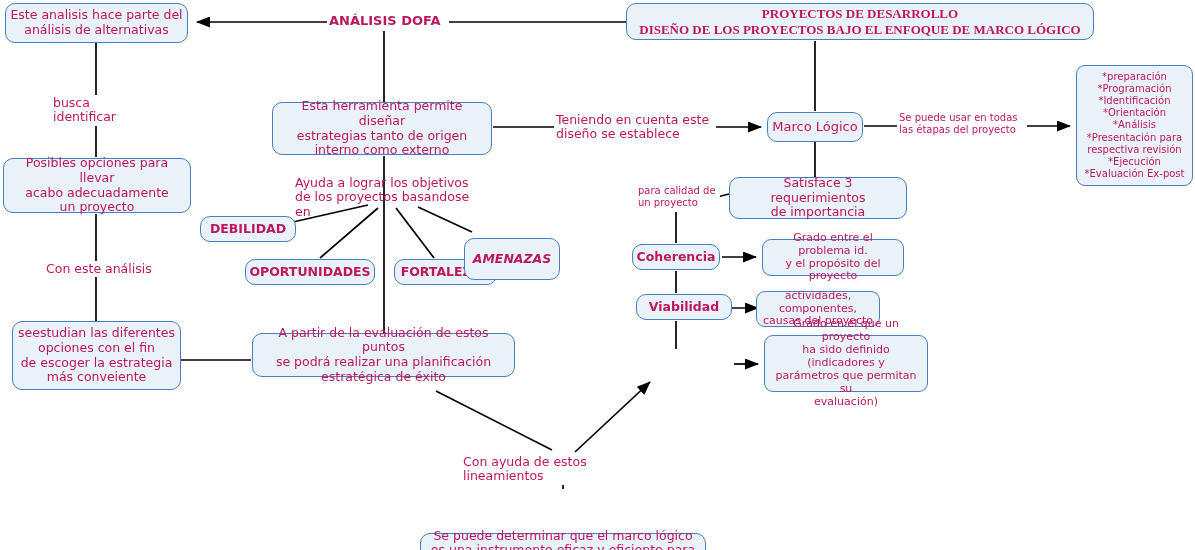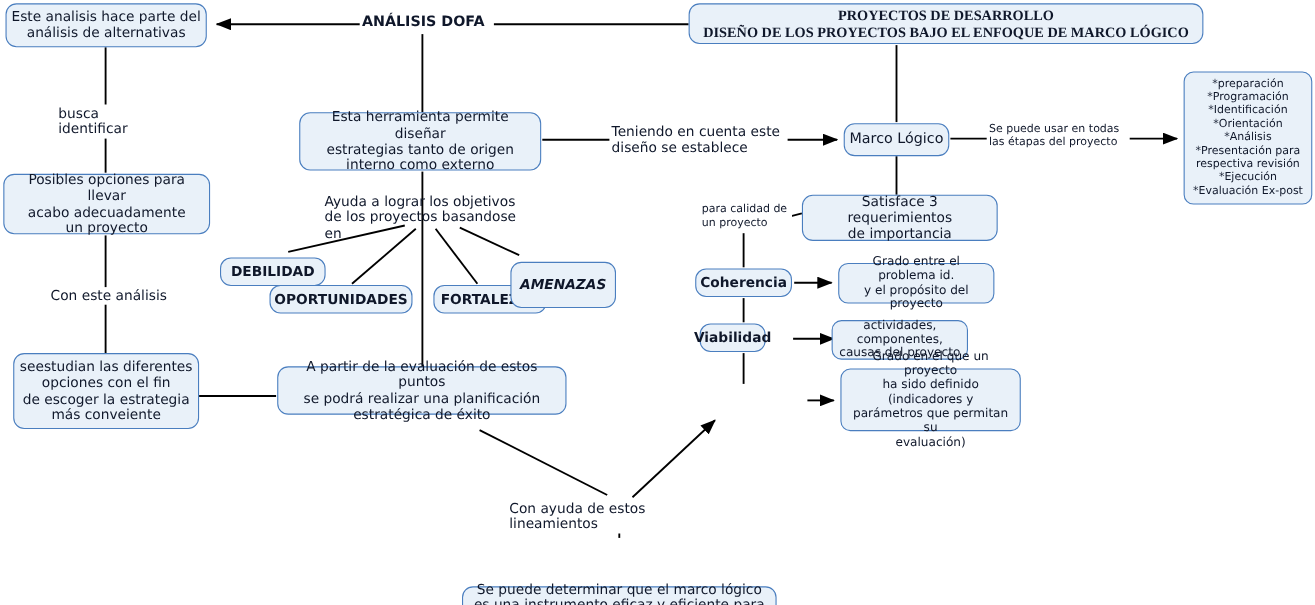--- a/index.html
+++ b/index.html
@@ -1,21 +1,21 @@
 <!DOCTYPE html>
 <html><head>
 <meta charset="utf-8">
 <style>
   html,body { margin:0; padding:0; background:#ffffff; }
   #canvas {
     position:relative;
     width:1195px; height:550px;
     background:#ffffff;
     font-family:"DejaVu Sans","Liberation Sans",sans-serif;
-    color:#0f172a;
+    color:#be185d;
     overflow:hidden;
   }
   #wires { position:absolute; left:0; top:0; width:1195px; height:550px; z-index:1; }
   .node {
     position:absolute; z-index:3;
     background:#e9f1f9;
     border:1.5px solid #4a7ebf;
     border-radius:10px;
     display:flex; align-items:center; justify-content:center;
     text-align:center;
@@ -114,34 +114,34 @@
     <div class="list-line">*Evaluación Ex-post</div>
   </div>
 
   <div class="node" style="left:3px; top:158px; width:188px; height:55px;">Posibles opciones para llevar
 acabo adecuadamente
 un proyecto</div>
 
   <div class="node" style="left:729px; top:177px; width:178px; height:42px;">Satisface 3 requerimientos
 de importancia</div>
 
-  <div class="node bold" style="left:200px; top:234px; width:96px; height:26px;">DEBILIDAD</div>
+  <div class="node bold" style="left:200px; top:216px; width:96px; height:26px;">DEBILIDAD</div>
 
   <div class="node bold" style="left:245px; top:259px; width:130px; height:26px;">OPORTUNIDADES</div>
 
   <div class="node bold" style="left:394px; top:259px; width:103px; height:26px;">FORTALEZAS</div>
 
   <div class="node bold" style="left:464px; top:238px; width:96px; height:42px;font-style:italic;">AMENAZAS</div>
 
   <div class="node bold" style="left:632px; top:244px; width:88px; height:26px;">Coherencia</div>
 
   <div class="node small" style="left:762px; top:239px; width:142px; height:37px;">Grado entre el problema id.
 y el propósito del proyecto</div>
 
-  <div class="node bold" style="left:636px; top:294px; width:60px; height:26px;">Viabilidad</div>
+  <div class="node bold" style="left:636px; top:294px; width:96px; height:26px;">Viabilidad</div>
 
   <div class="node small" style="left:756px; top:291px; width:124px; height:36px;">actividades, componentes,
 causas del proyecto</div>
 
   <div class="node" style="left:12px; top:321px; width:169px; height:69px;">seestudian las diferentes
 opciones con el fin
 de escoger la estrategia
 más conveiente</div>
 
   <div class="node" style="left:252px; top:333px; width:263px; height:44px;">A partir de la evaluación de estos puntos

